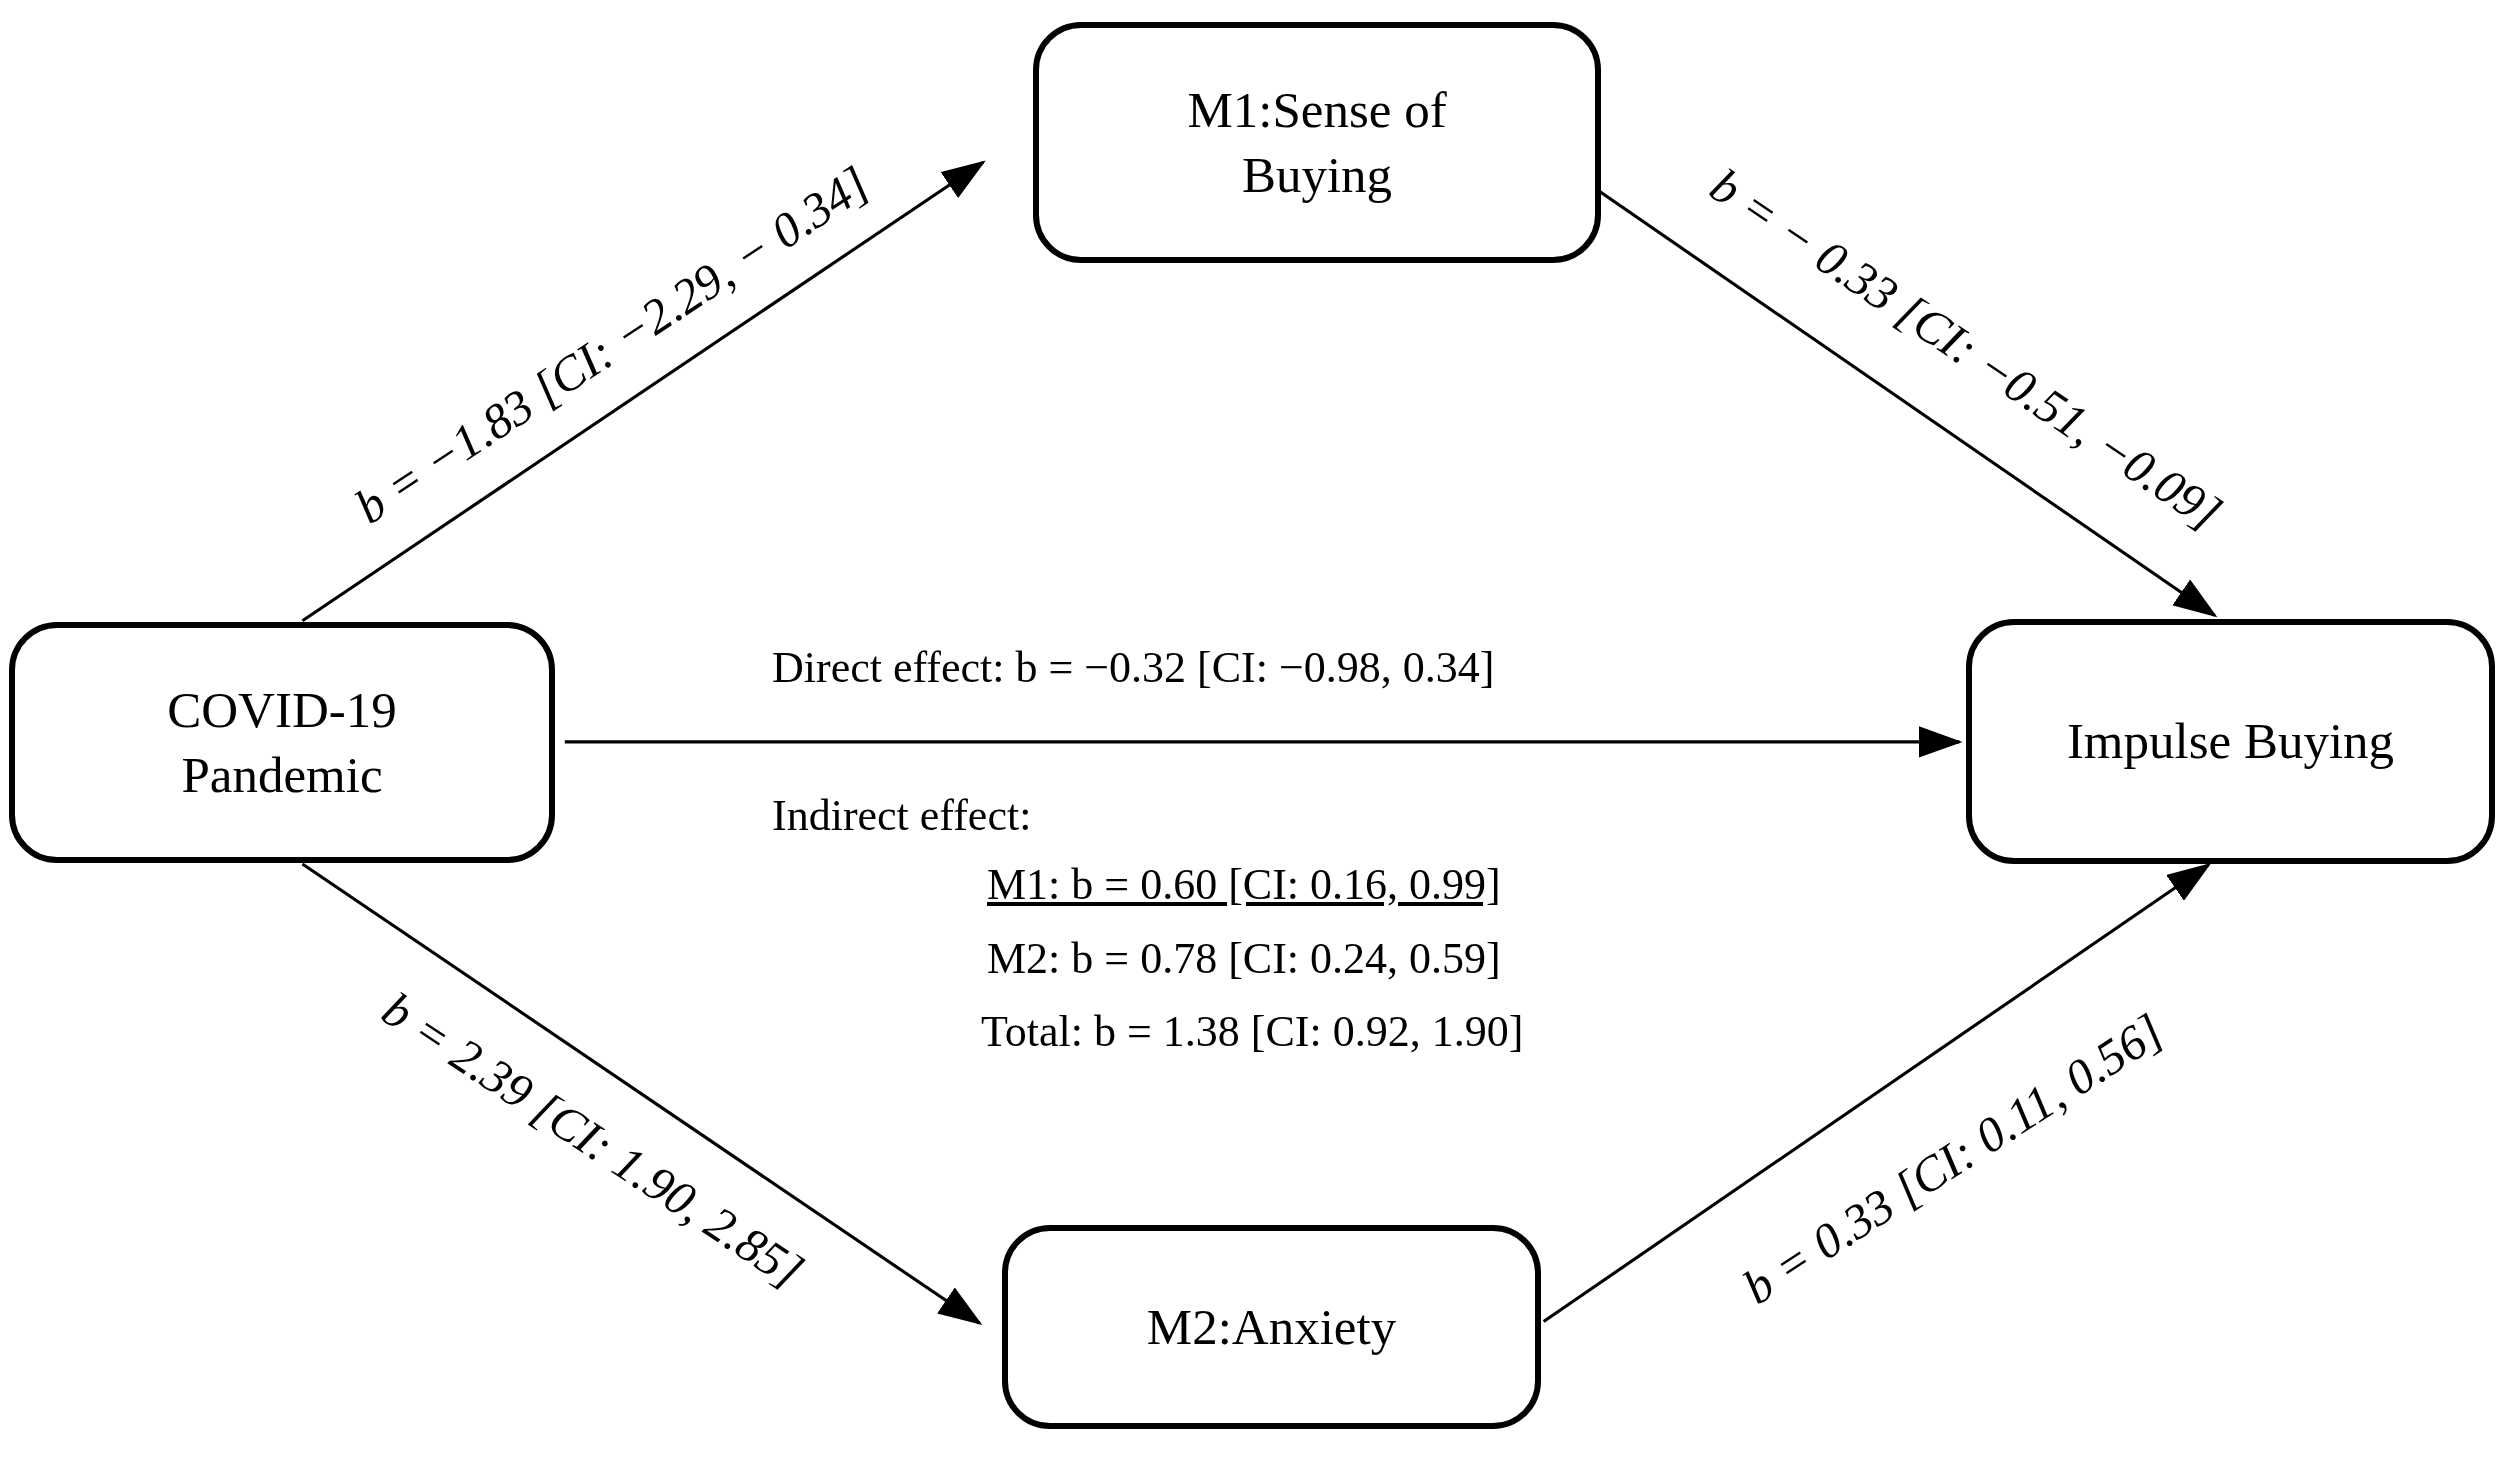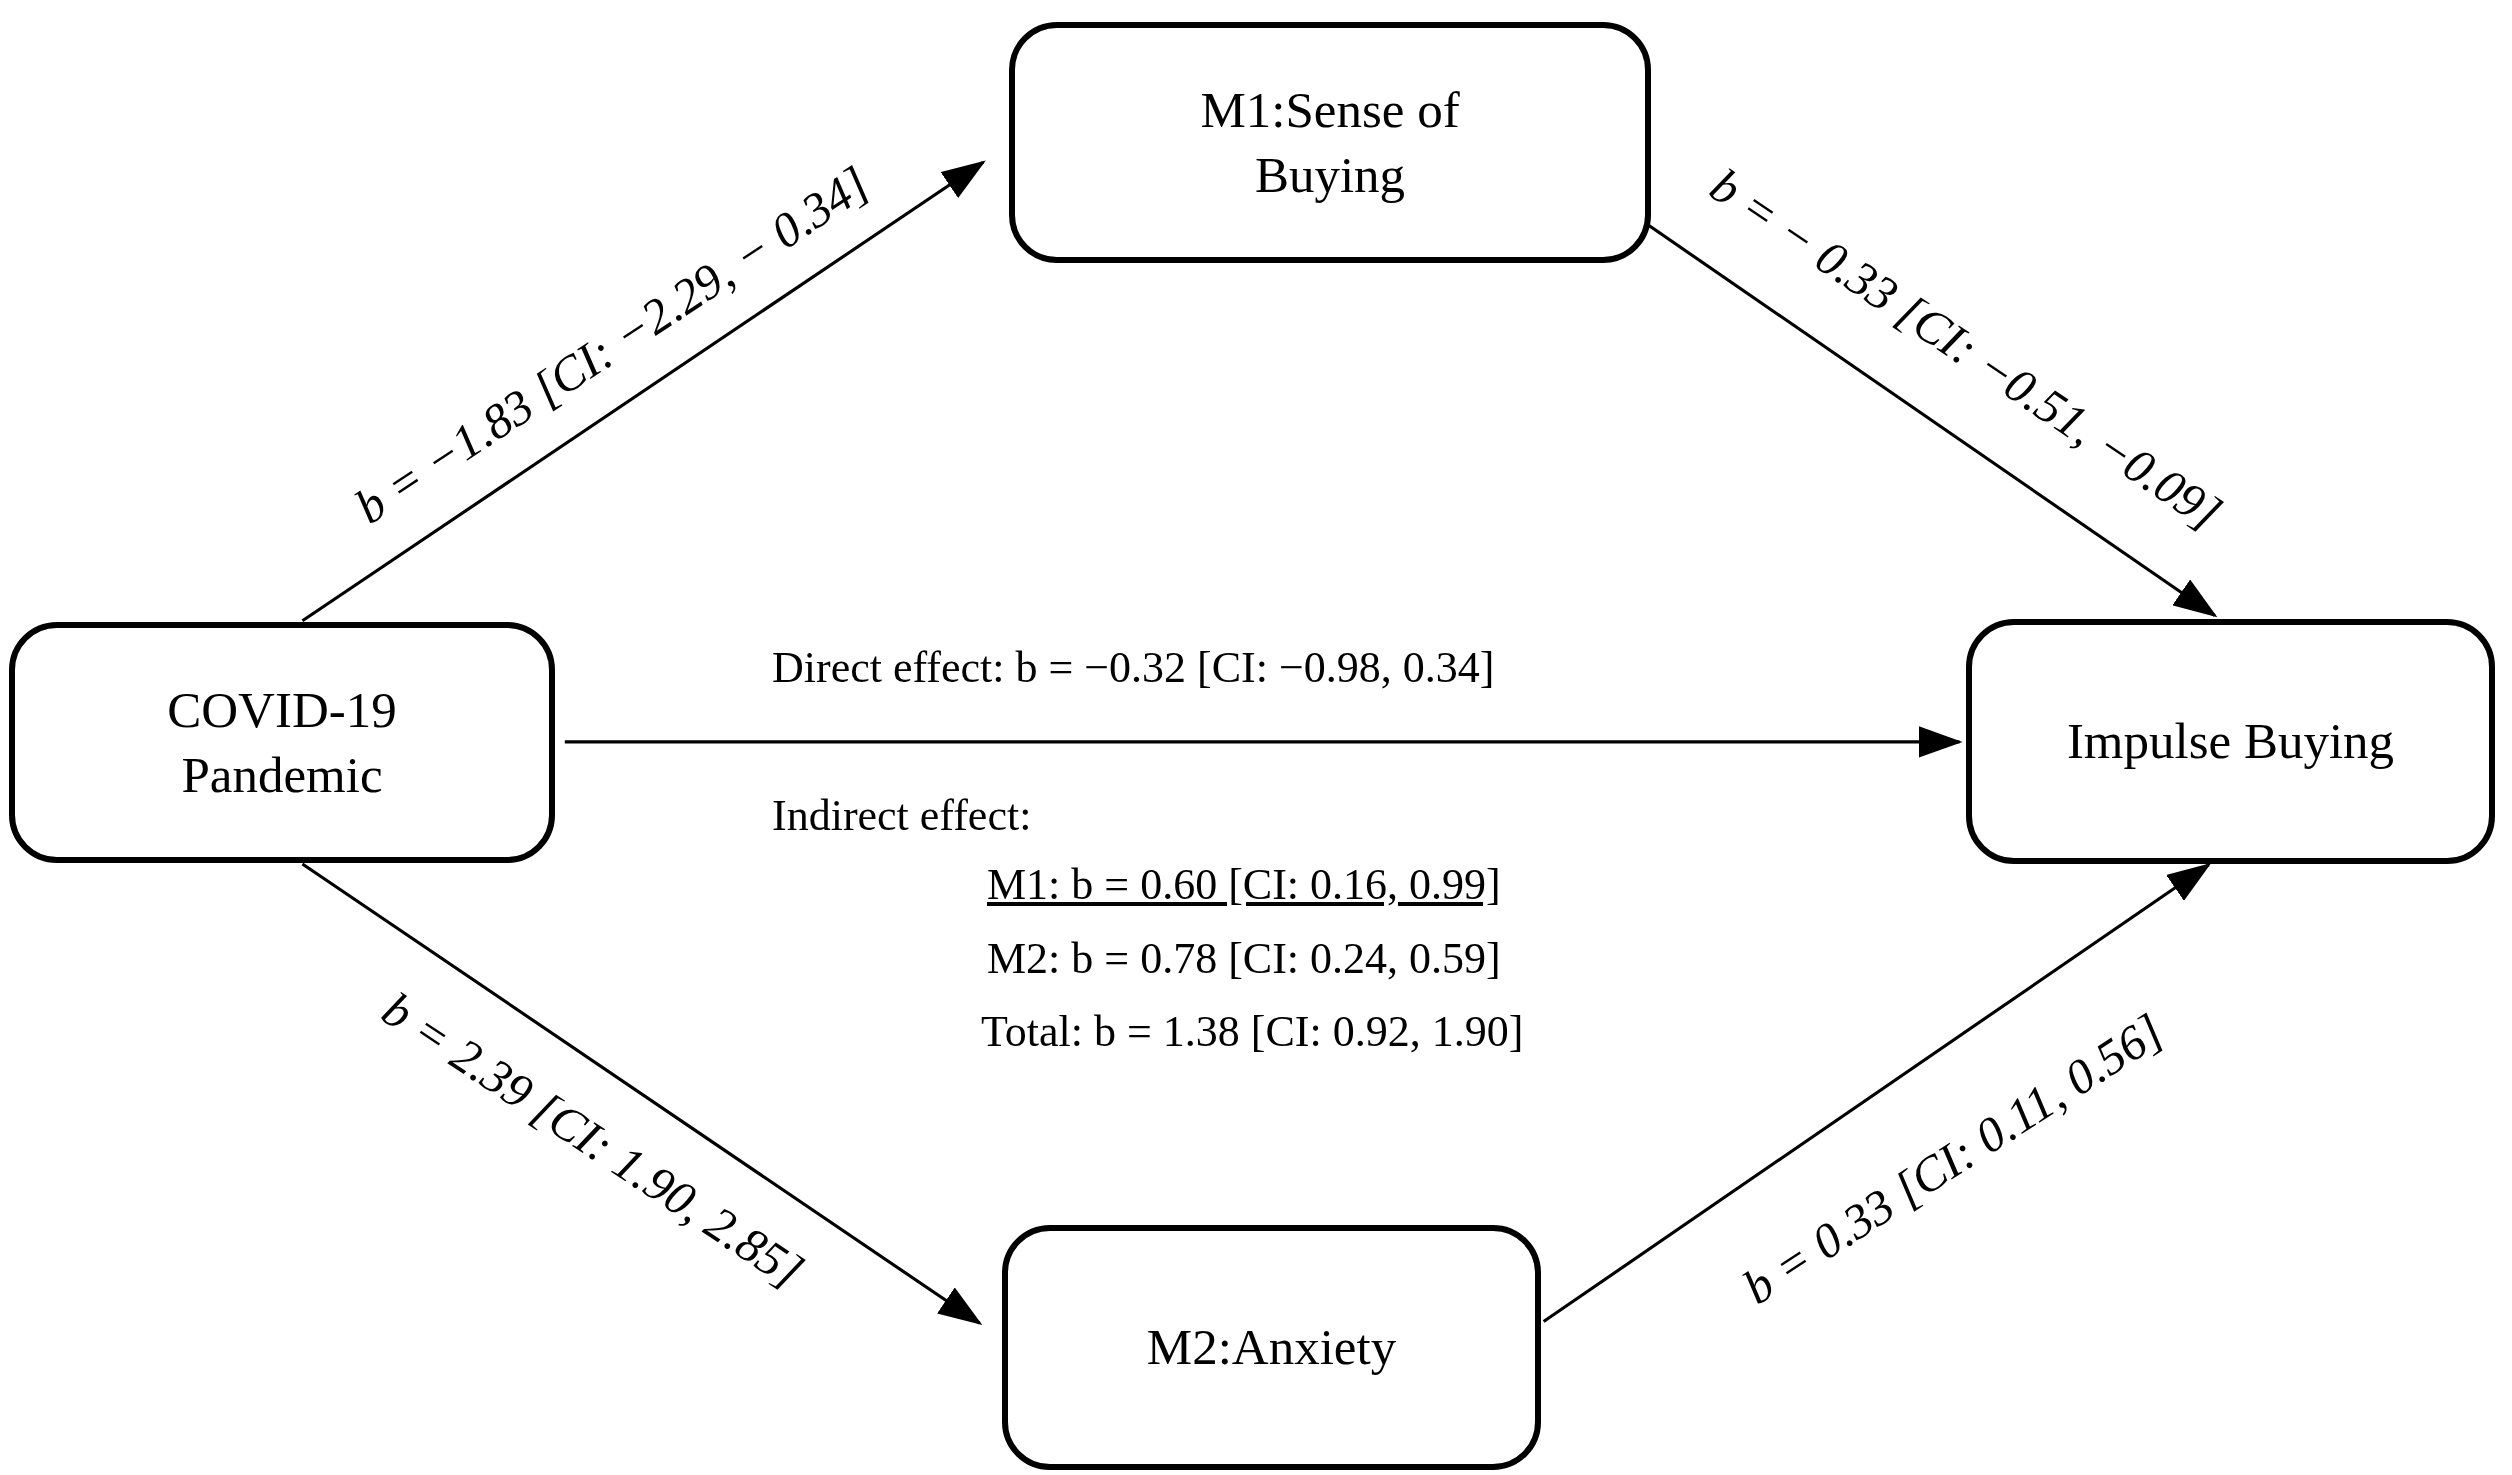--- a/index.html
+++ b/index.html
@@ -48,22 +48,22 @@
     font-style: italic;
     font-size: 49px;
     transform: translate(-50%, -50%) rotate(var(--r));
   }
   .center-text {
     position: absolute;
     white-space: nowrap;
     font-size: 44px;
   }
   .node-covid   { left: 9px;   top: 622px;  width: 546px; height: 241px; }
-  .node-m1      { left: 1009px; top: 22px;   width: 642px; height: 241px; text-align: center; }
-  .node-m2      { left: 1002px; top: 1225px; width: 539px; height: 245px; }
+  .node-m1      { left: 1033px; top: 22px;   width: 568px; height: 241px; text-align: center; }
+  .node-m2      { left: 1002px; top: 1225px; width: 539px; height: 204px; }
   .node-impulse { left: 1966px; top: 619px;  width: 529px; height: 245px; }
 
   .label-x-m1 { left: 612px;  top: 345px;  --r: -33.5deg; }
   .label-m1-y { left: 1966px; top: 349px;  --r: 34deg; }
   .label-x-m2 { left: 593px;  top: 1140px; --r: 33.5deg; }
   .label-m2-y { left: 1953px; top: 1159px; --r: -33deg; }
 
   .direct-label     { left: 772px;  top: 642px; }
   .indirect-heading { left: 772px;  top: 790px; }
   .indirect-m1      { left: 987px; top: 859px; text-decoration: underline; }

